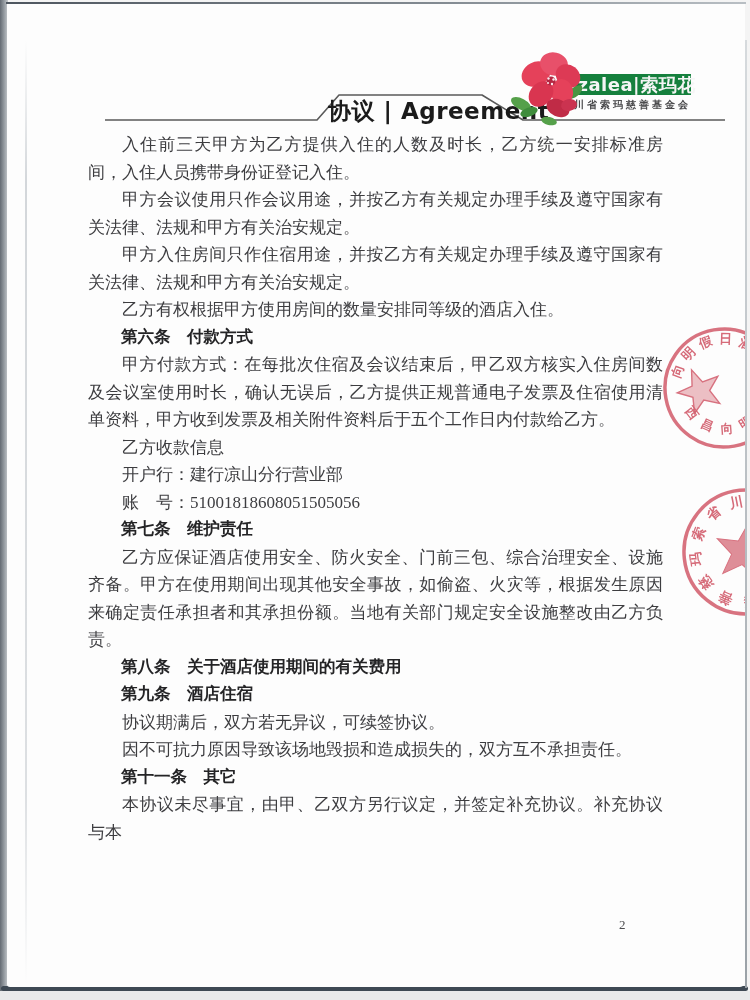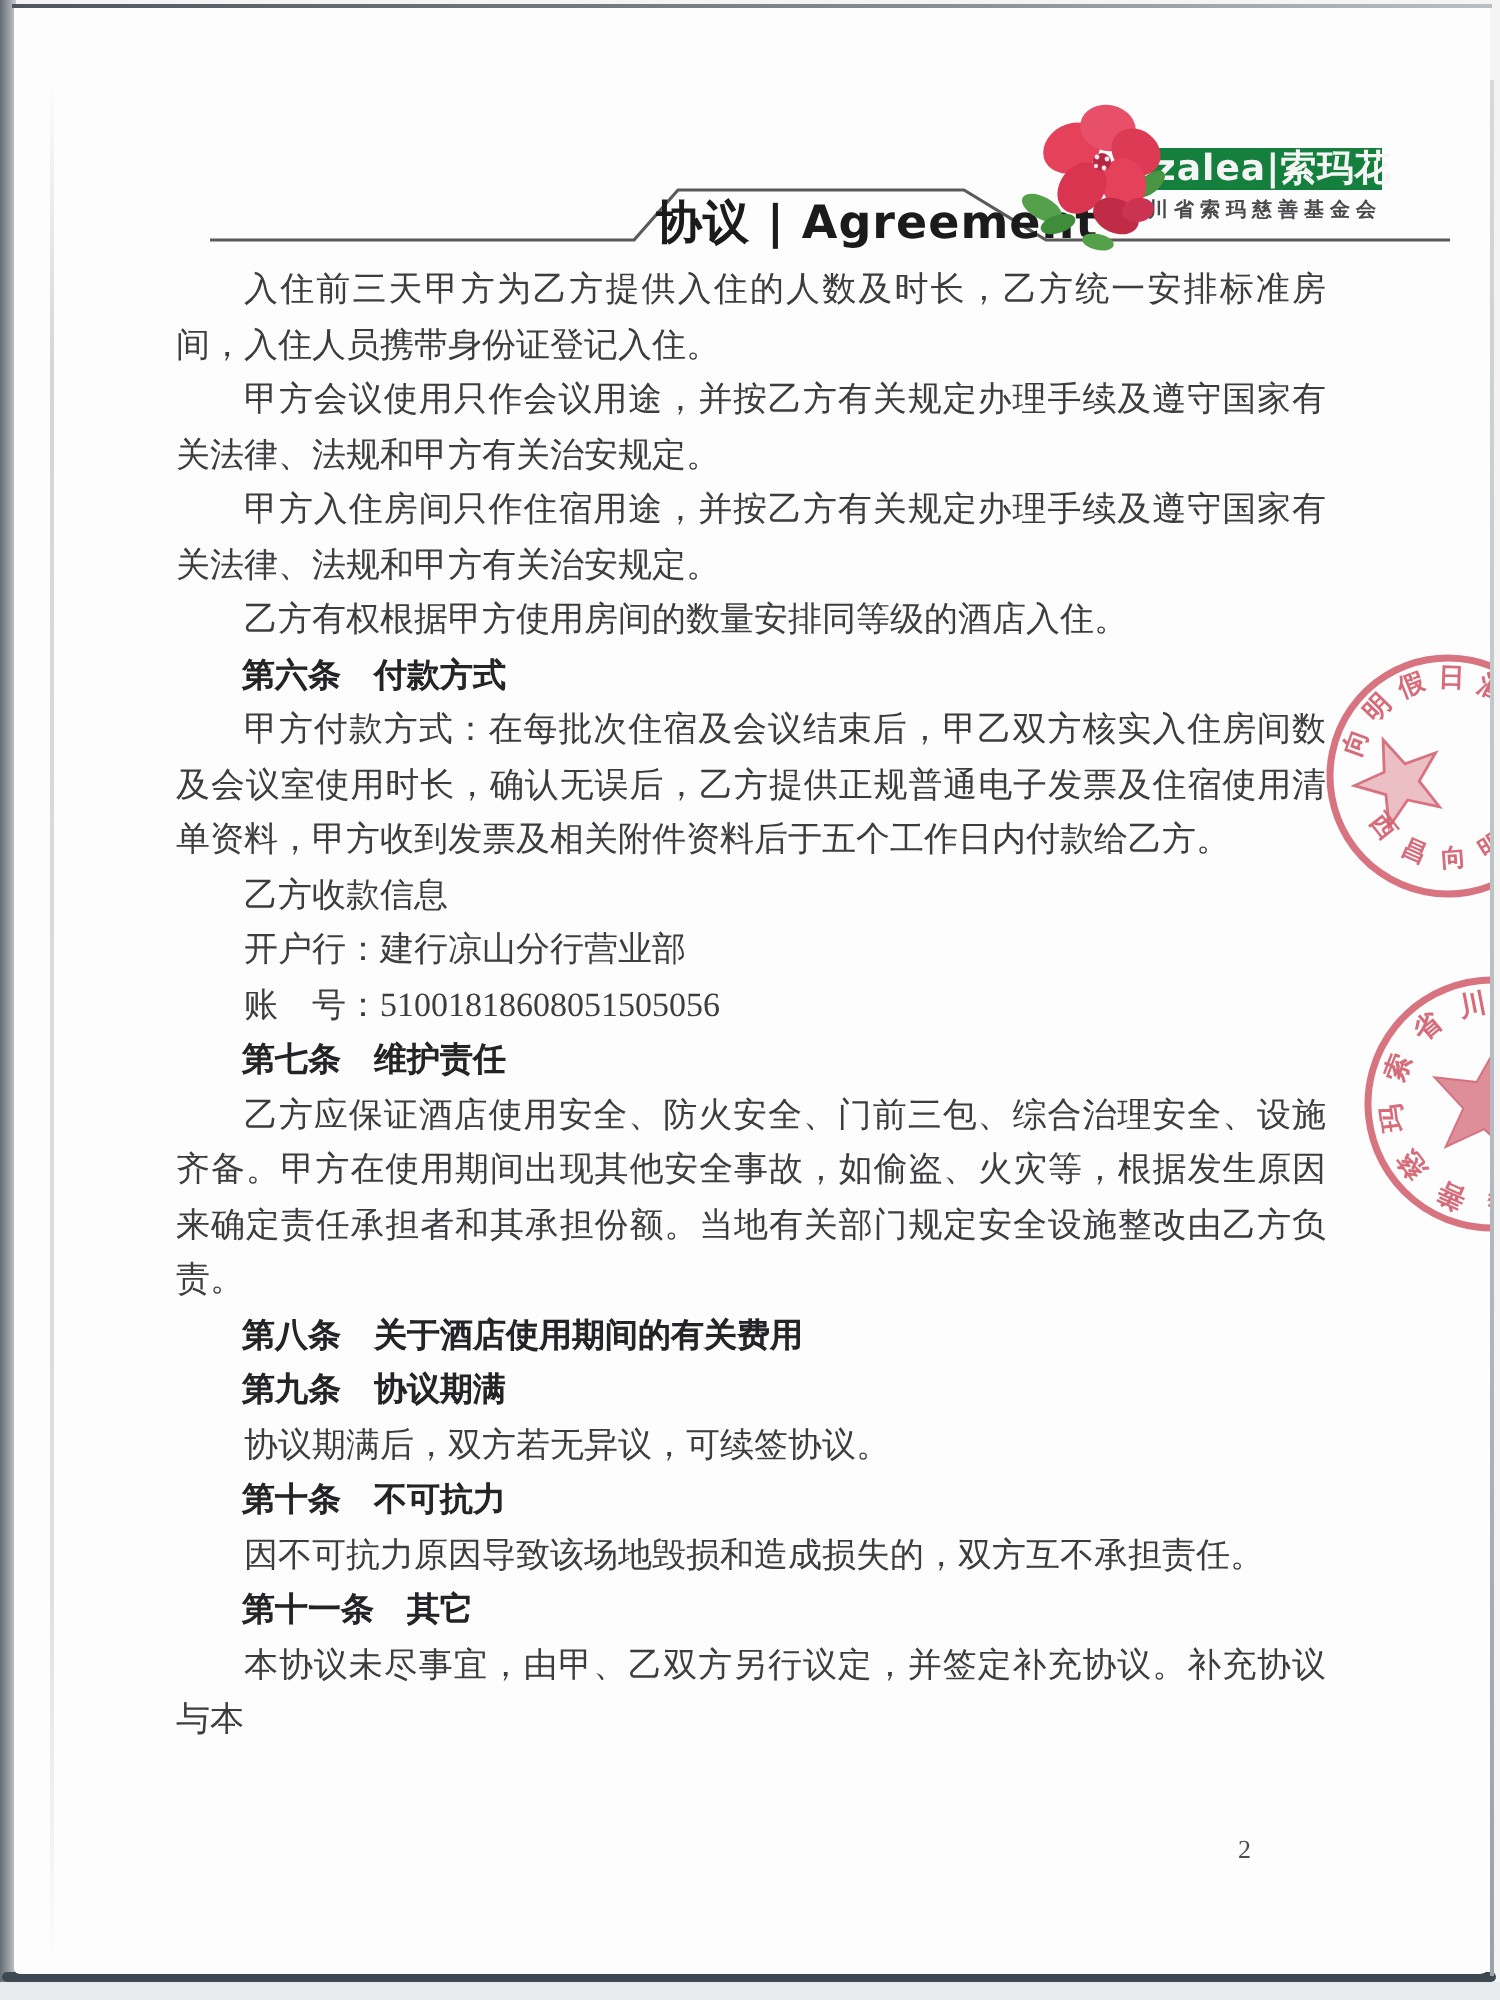--- a/index.html
+++ b/index.html
@@ -48,21 +48,21 @@
   }
   .flower-svg{position:absolute;left:0;top:0;}
 
   
   .doc{
     position:absolute;left:81px;top:127px;width:575px;
     font-size:17px;line-height:27.5px;color:#3d3d40;
     text-align:justify;word-break:break-all;
   }
   .doc p{margin:0;text-indent:2em;}
-  .doc p.heading{font-weight:700;color:#242426;font-family:Liberation Serif, serif;font-size:16.5px;}
+  .doc p.heading{font-weight:700;color:#242426;font-family:Liberation Mono, monospace;font-size:16.5px;}
 
   
   .stamp{position:absolute;opacity:.92;filter:blur(.3px);}
   .stamp-hotel{left:596px;top:272px;}
   .stamp-foundation{left:626px;top:432px;}
 
   .page-number{
     position:absolute;left:612px;top:913px;font-size:13px;color:#4c4c4f;
   }
 </style>
@@ -116,23 +116,22 @@
       <p class="body">甲方入住房间只作住宿用途，并按乙方有关规定办理手续及遵守国家有关法律、法规和甲方有关治安规定。</p>
       <p class="body">乙方有权根据甲方使用房间的数量安排同等级的酒店入住。</p>
       <p class="heading">第六条　付款方式</p>
       <p class="body">甲方付款方式：在每批次住宿及会议结束后，甲乙双方核实入住房间数及会议室使用时长，确认无误后，乙方提供正规普通电子发票及住宿使用清单资料，甲方收到发票及相关附件资料后于五个工作日内付款给乙方。</p>
       <p class="body">乙方收款信息</p>
       <p class="body">开户行：建行凉山分行营业部</p>
       <p class="body">账　号：51001818608051505056</p>
       <p class="heading">第七条　维护责任</p>
       <p class="body">乙方应保证酒店使用安全、防火安全、门前三包、综合治理安全、设施齐备。甲方在使用期间出现其他安全事故，如偷盗、火灾等，根据发生原因来确定责任承担者和其承担份额。当地有关部门规定安全设施整改由乙方负责。</p>
       <p class="heading">第八条　关于酒店使用期间的有关费用</p>
-      <p class="heading">第九条　协议期满</p>
+      <p class="heading">第九条　酒店住宿</p>
       <p class="body">协议期满后，双方若无异议，可续签协议。</p>
-      <p class="heading">第十条　不可抗力</p>
       <p class="body">因不可抗力原因导致该场地毁损和造成损失的，双方互不承担责任。</p>
       <p class="heading">第十一条　其它</p>
       <p class="body">本协议未尽事宜，由甲、乙双方另行议定，并签定补充协议。补充协议与本</p>
     </div>
 
   <svg class="stamp stamp-hotel" width="220" height="220" viewBox="0 0 220 220">
       <g transform="rotate(-10 121 112)">
         <circle cx="121" cy="112" r="59" fill="none" stroke="#d05666" stroke-width="3.5" opacity="0.9"></circle>
         <path d="M92.2,88.5L100.9,102.3L116.9,99.5L106.4,112.0L114.1,126.4L99.0,120.3L87.6,132.0L88.8,115.8L74.1,108.6L89.9,104.6Z" fill="#d05666" fill-opacity="0.45" stroke="#d05666" stroke-width="1.4" opacity="0.9"></path>
         <text transform="translate(82.0 89.5) rotate(-60.0)" text-anchor="middle" font-size="13" font-weight="700" fill="#d05666" opacity=".95" font-family="&quot;Liberation Serif&quot;,serif">向</text>

